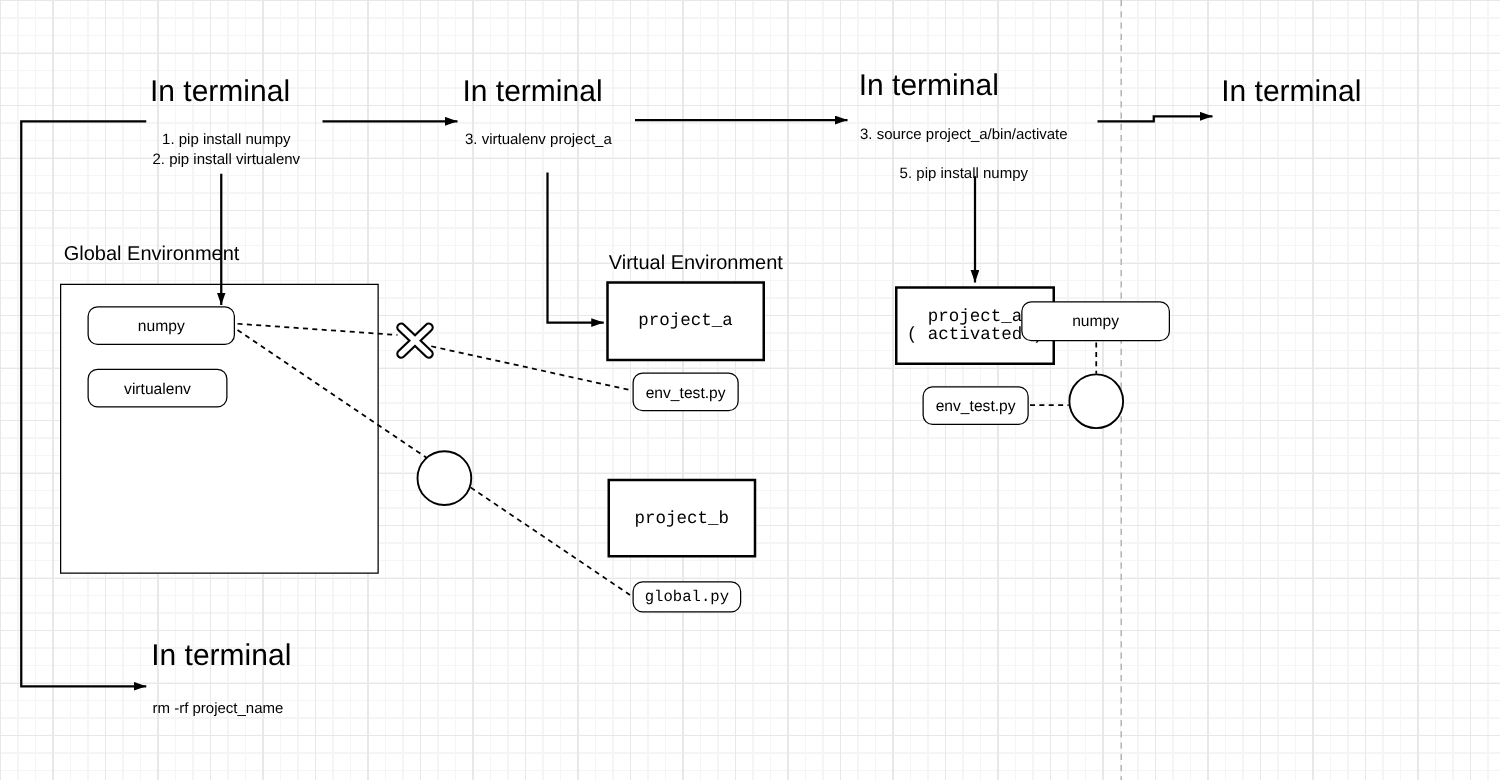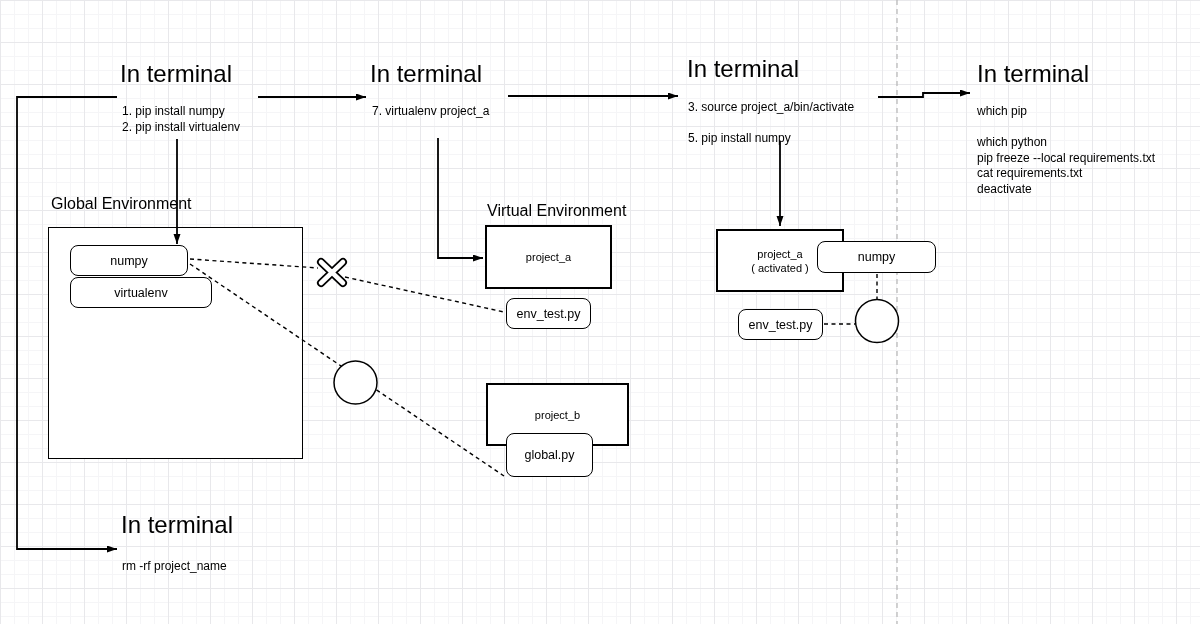--- a/index.html
+++ b/index.html
@@ -14,27 +14,27 @@
       repeating-linear-gradient(to right, #f5f5f7 0, #f5f5f7 1px, transparent 1px, transparent 14px),
       repeating-linear-gradient(to bottom, #f5f5f7 0, #f5f5f7 1px, transparent 1px, transparent 14px);
   }
   svg.layer { position:absolute; left:0; top:0; width:1200px; height:624px; }
   svg.bg { z-index:1; }
   .node  { position:absolute; z-index:2; }
   svg.fg { z-index:3; pointer-events:none; }
   .txt   { position:absolute; z-index:4; }
 
   .heading { font-size:24px; font-weight:normal; line-height:26px; letter-spacing:0; white-space:pre; }
-  .cmds .cmd { font-size:12px; line-height:15.5px; min-height:15.5px; white-space:pre; }
+  .cmds .cmd { font-size:12px; line-height:15.5px; min-height:15.5px; white-space:pre;text-align:center; }
   .envlabel { font-size:16px; line-height:15px; white-space:pre; }
 
   .rect {
     background:#fff; border:2px solid #000;
     display:flex; align-items:center; justify-content:center;
-    font-size:11px; text-align:center;
+    font-size:14px; text-align:center;font-family:Liberation Mono, monospace;
   }
   .bigrect { background:#fff; border:1.6px solid #000; }
   .pill {
     background:#fff; border:1.5px solid #000; border-radius:8px;
     display:flex; align-items:center; justify-content:center;
     font-size:12.5px; text-align:center;
   }
   .twoline { flex-direction:column; line-height:14px; }
 </style>
 </head>
@@ -44,35 +44,35 @@
 
   <svg class="layer bg">
     <line x1="897" y1="0" x2="897" y2="624" stroke="#b5b5b5" stroke-width="1.2" stroke-dasharray="5 4"></line>
   </svg>
 
   <div class="node bigrect" style="left:48px; top:227px; width:255px; height:232px; border-width:1.6px;"></div>
 
   <div class="node pill" style="left:70px; top:245px; width:118px; height:31px;">
     <span>numpy</span>
   </div>
-  <div class="node pill" style="left:70px; top:277px; width:142px; height:31px;text-align:center;">
+  <div class="node pill" style="left:70px; top:295px; width:112px; height:31px;text-align:center;">
     <span>virtualenv</span>
   </div>
 
   <div class="node rect" style="left:485px; top:225px; width:127px; height:64px;">
     <span>project_a</span>
   </div>
   <div class="node pill" style="left:506px; top:298px; width:85px; height:31px;">
     <span>env_test.py</span>
   </div>
 
-  <div class="node rect" style="left:486px; top:383px; width:143px; height:63px;text-align:center;">
+  <div class="node rect" style="left:486px; top:383px; width:119px; height:63px;text-align:center;">
     <span>project_b</span>
   </div>
-  <div class="node pill" style="left:506px; top:433px; width:87px; height:44px;">
+  <div class="node pill" style="left:506px; top:465px; width:87px; height:25px;font-family:Liberation Mono, monospace;">
     <span>global.py</span>
   </div>
 
   <div class="node rect twoline" style="left:716px; top:229px; width:128px; height:63px;">
     <span>project_a</span>
     <span>( activated )</span>
   </div>
   <div class="node pill" style="left:817px; top:241px; width:119px; height:32px;">
     <span>numpy</span>
   </div>
@@ -111,39 +111,31 @@
   </svg>
 
   <div class="txt heading" style="left:120px; top:61px;">In terminal</div>
   <div class="txt cmds" style="left:122px; top:104px;">
     <div class="cmd">1. pip install numpy</div>
     <div class="cmd">2. pip install virtualenv</div>
   </div>
 
   <div class="txt heading" style="left:370px; top:61px;">In terminal</div>
   <div class="txt cmds" style="left:372px; top:104px;">
-    <div class="cmd">7. virtualenv project_a</div>
+    <div class="cmd">3. virtualenv project_a</div>
   </div>
 
   <div class="txt heading" style="left:687px; top:56px;">In terminal</div>
   <div class="txt cmds" style="left:688px; top:100px;">
     <div class="cmd">3. source project_a/bin/activate</div>
     <div class="cmd"></div>
     <div class="cmd">5. pip install numpy</div>
   </div>
 
   <div class="txt heading" style="left:977px; top:61px;">In terminal</div>
-  <div class="txt cmds" style="left:977px; top:104px;">
-    <div class="cmd">which pip</div>
-    <div class="cmd"></div>
-    <div class="cmd">which python</div>
-    <div class="cmd">pip freeze --local requirements.txt</div>
-    <div class="cmd">cat requirements.txt</div>
-    <div class="cmd">deactivate</div>
-  </div>
 
   <div class="txt heading" style="left:121px; top:512px;">In terminal</div>
   <div class="txt cmds" style="left:122px; top:559px;">
     <div class="cmd">rm -rf project_name</div>
   </div>
 
   <div class="txt envlabel" style="left:51px; top:196px;">Global Environment</div>
   <div class="txt envlabel" style="left:487px; top:203px;">Virtual Environment</div>
 
 </div>

